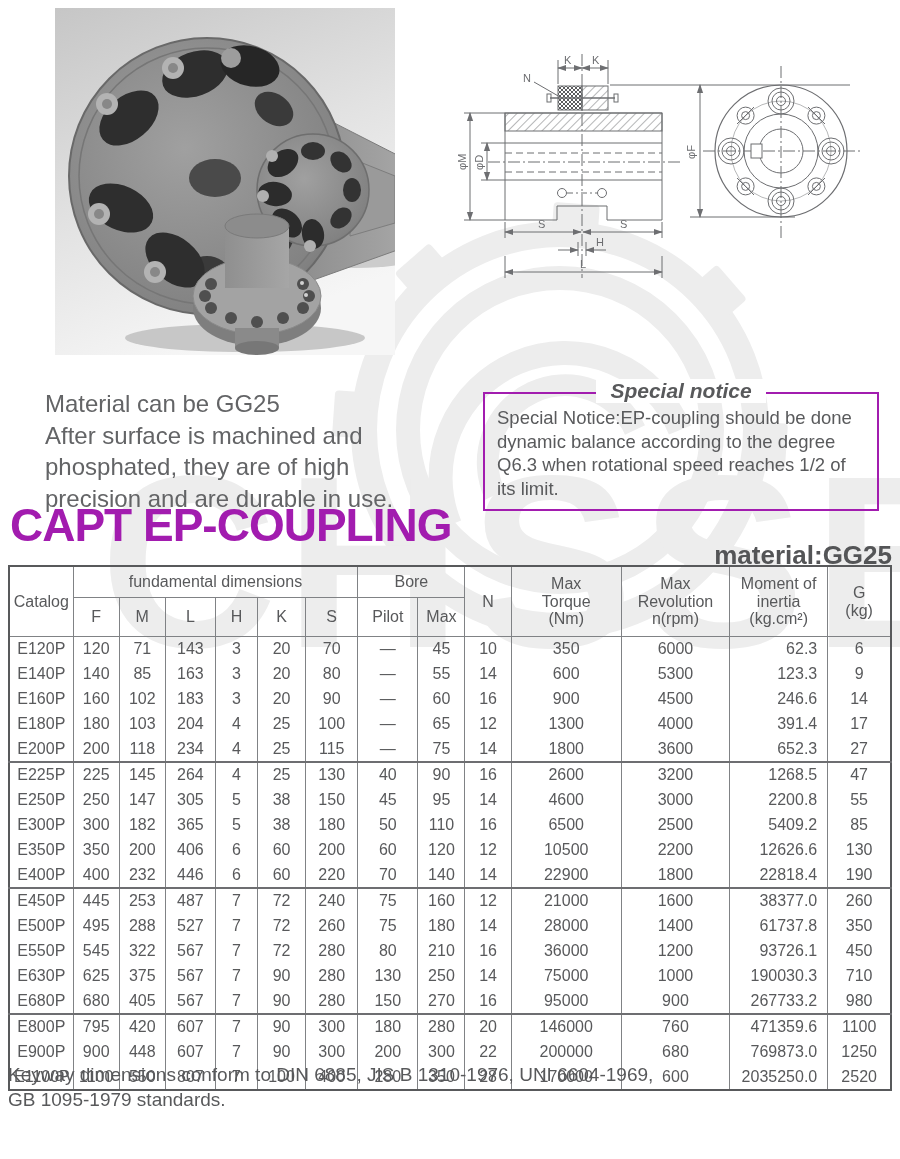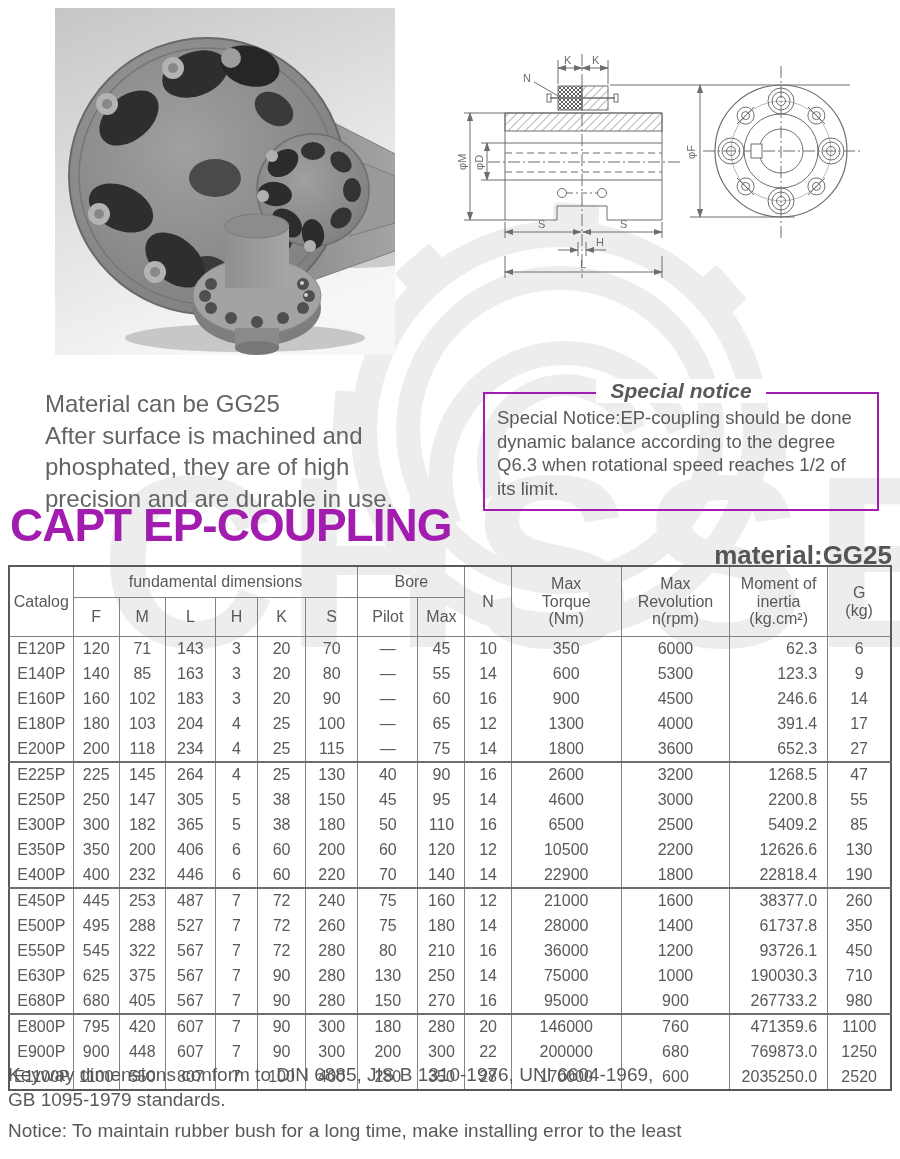--- a/index.html
+++ b/index.html
@@ -646,15 +646,14 @@
             <td>600</td>
             <td class="num-right">2035250.0</td>
             <td>2520</td>
           </tr>
         </tbody>
     </table>
   </div>
 
   <div class="layer footnote">Keyway dimensions conform to DIN 6885, JIS B 1310-1976, UNI 6604-1969,
 GB 1095-1979 standards.</div>
-  <div class="layer bottom-notice">Notice: To maintain rubber bush for a long time, make installing error to the least</div>
 
 </div>
 
 </body></html>

